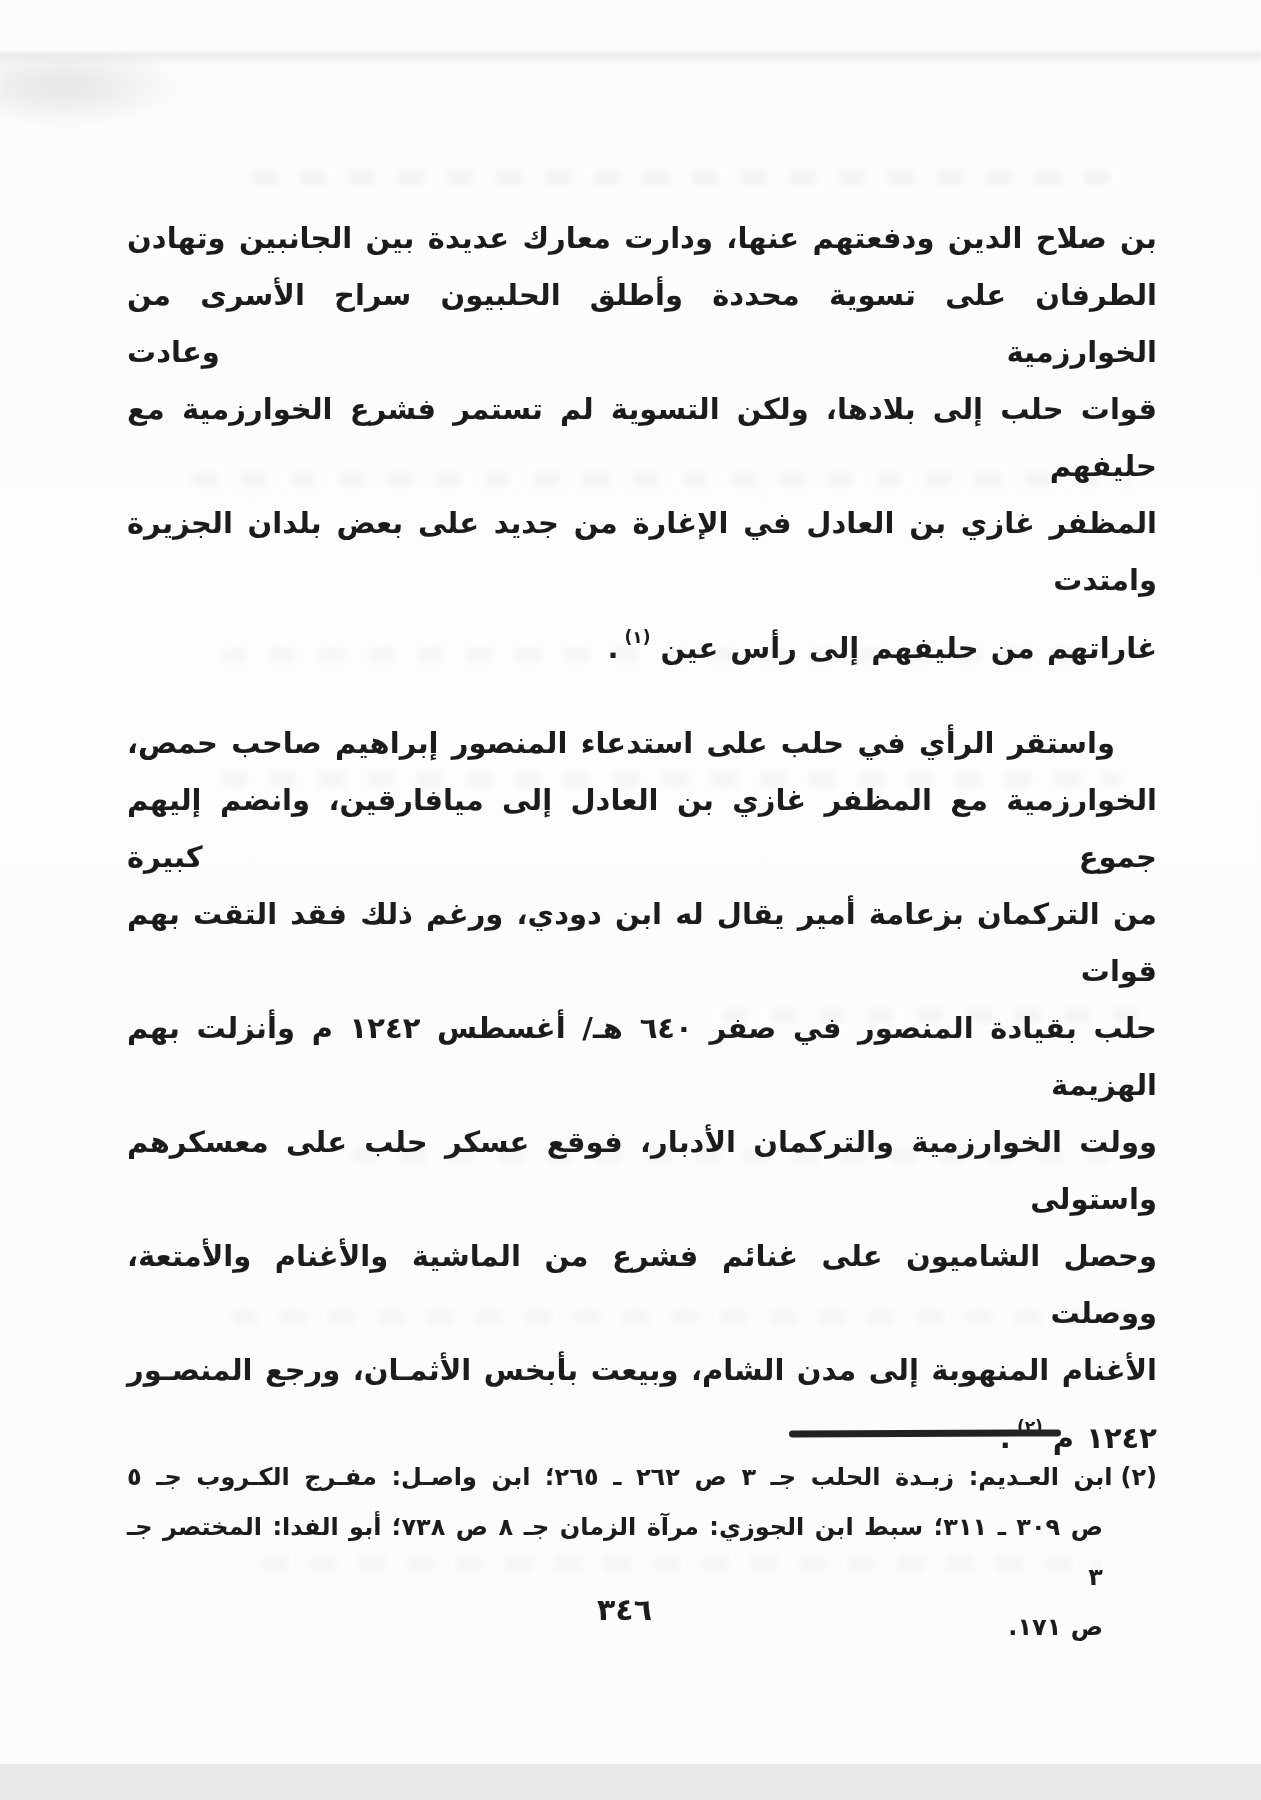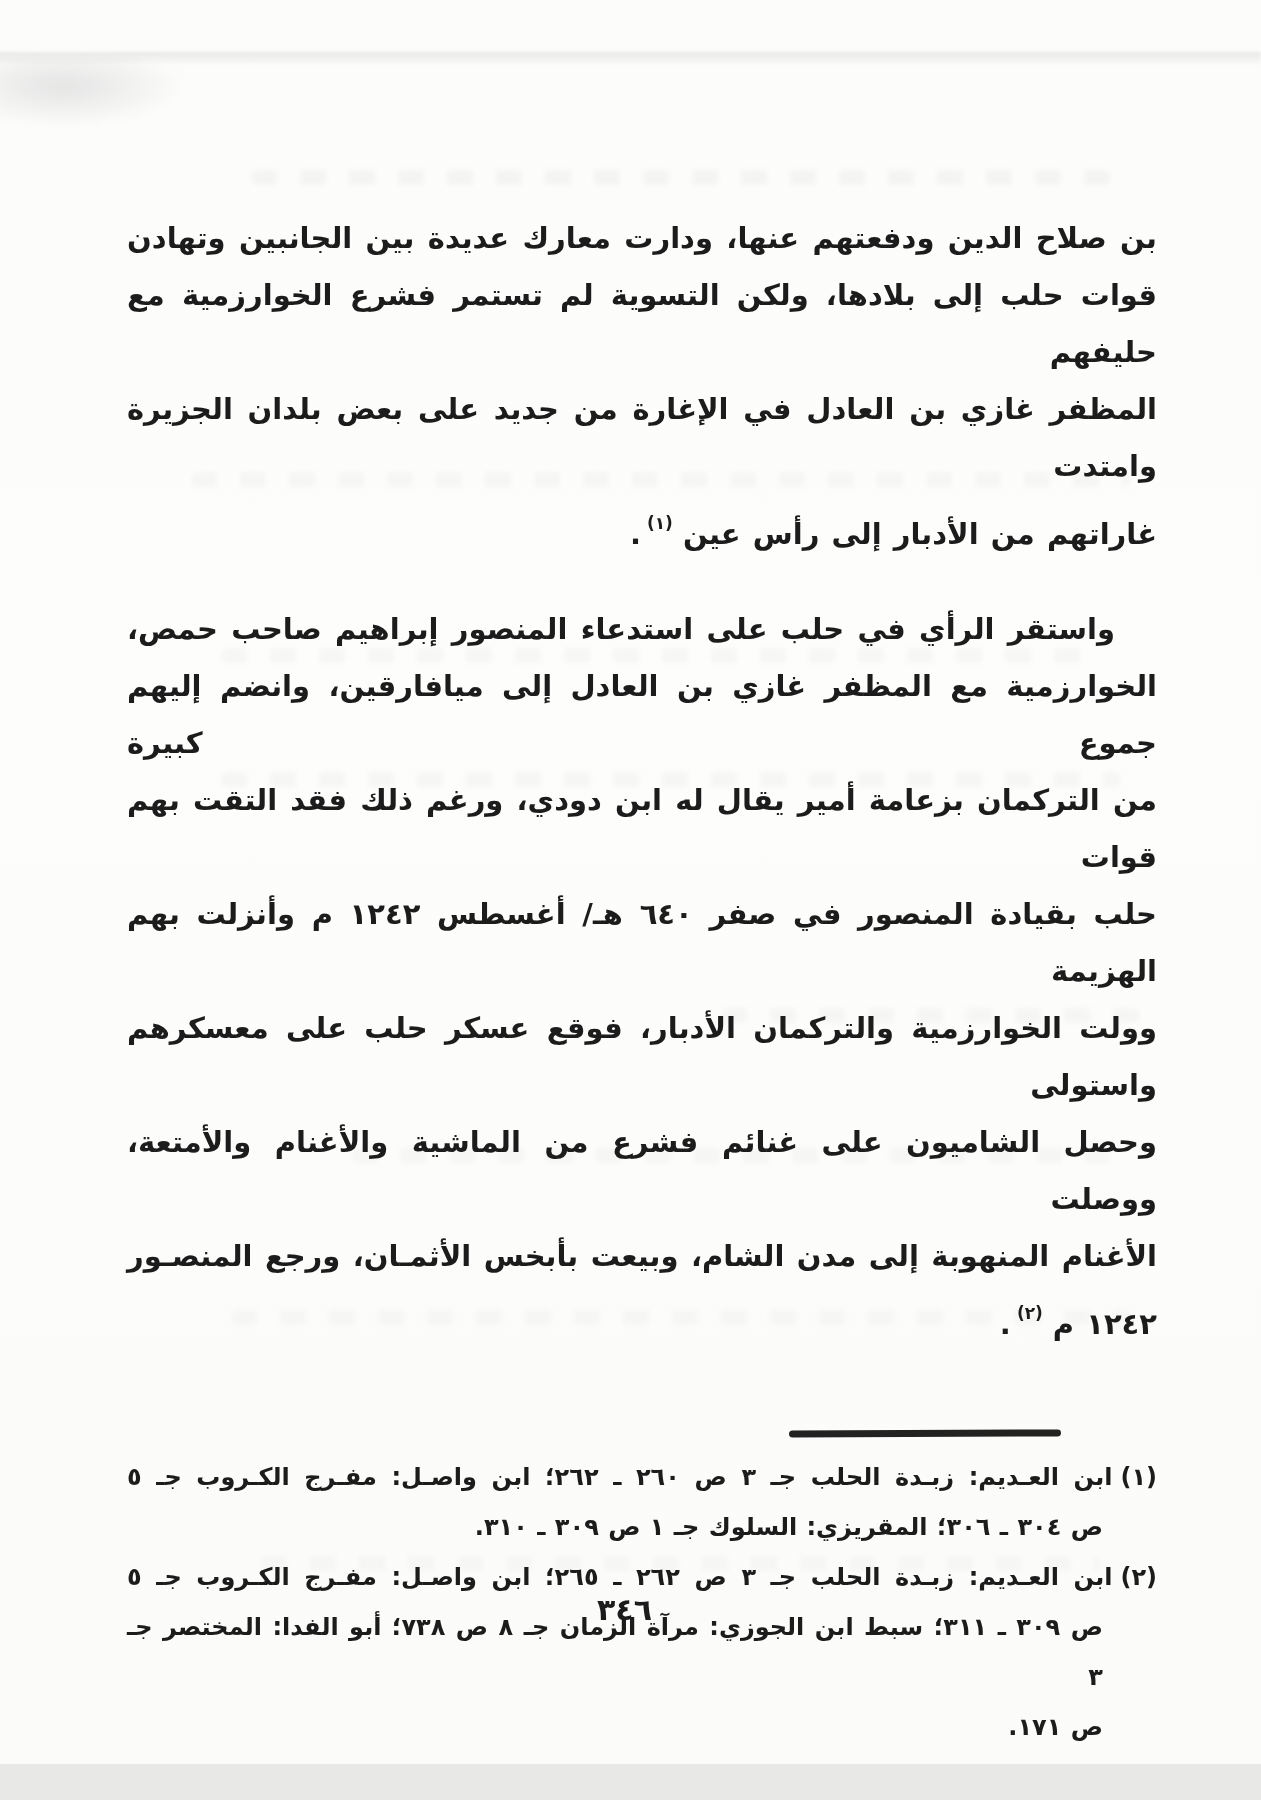--- a/index.html
+++ b/index.html
@@ -79,46 +79,43 @@
   <div class="ghost" style="top:772px; right:140px; width:900px; opacity:.3;"></div>
   <div class="ghost" style="top:1008px; right:120px; width:420px; opacity:.3;"></div>
   <div class="ghost" style="top:1148px; right:150px; width:760px; opacity:.28;"></div>
   <div class="ghost" style="top:1310px; right:130px; width:900px; opacity:.26;"></div>
   <div class="ghost" style="top:1556px; right:160px; width:840px; opacity:.24;"></div>
 
   <main class="text-block">
 
     <div class="para">
       <div class="line">بن صلاح الدين ودفعتهم عنها، ودارت معارك عديدة بين الجانبين وتهادن</div>
+      <div class="line">الطرفان على تسوية محددة وأطلق الحلبيون سراح الأسرى من الخوارزمية وعادت</div>
       <div class="line">قوات حلب إلى بلادها، ولكن التسوية لم تستمر فشرع الخوارزمية مع حليفهم</div>
       <div class="line">المظفر غازي بن العادل في الإغارة من جديد على بعض بلدان الجزيرة وامتدت</div>
-      <div class="line lastline"><span>غاراتهم من الأدبار إلى رأس عين</span><sup class="fn-ref">(١)</sup><span class="tail">.</span></div>
+      <div class="line lastline"><span>غاراتهم من حليفهم إلى رأس عين</span><sup class="fn-ref">(١)</sup><span class="tail">.</span></div>
     </div>
 
     <div class="para">
       <div class="line indent">واستقر الرأي في حلب على استدعاء المنصور إبراهيم صاحب حمص،</div>
       <div class="line">الخوارزمية مع المظفر غازي بن العادل إلى ميافارقين، وانضم إليهم جموع كبيرة</div>
       <div class="line">من التركمان بزعامة أمير يقال له ابن دودي، ورغم ذلك فقد التقت بهم قوات</div>
       <div class="line">حلب بقيادة المنصور في صفر ٦٤٠ هـ/ أغسطس ١٢٤٢ م وأنزلت بهم الهزيمة</div>
       <div class="line">وولت الخوارزمية والتركمان الأدبار، فوقع عسكر حلب على معسكرهم واستولى</div>
       <div class="line">وحصل الشاميون على غنائم فشرع من الماشية والأغنام والأمتعة، ووصلت</div>
       <div class="line">الأغنام المنهوبة إلى مدن الشام، وبيعت بأبخس الأثمـان، ورجع المنصـور</div>
       <div class="line lastline"><span>١٢٤٢ م</span><sup class="fn-ref">(٢)</sup><span class="tail">.</span></div>
     </div>
 
   </main>
 
   <div class="fn-rule"></div>
 
   <section class="footnotes">
     <div>
-      <div class="fn-line"><span class="fn-num">(١)</span><span>ابن العـديم: زبـدة الحلب جـ ٣ ص ٢٦٠ ـ ٢٦٢؛ ابن واصـل: مفـرج الكـروب جـ ٥</span></div>
-      <div class="fn-line cont endline">ص ٣٠٤ ـ ٣٠٦؛ المقريزي: السلوك جـ ١ ص ٣٠٩ ـ ٣١٠.</div>
-    </div>
-    <div>
       <div class="fn-line"><span class="fn-num">(٢)</span><span>ابن العـديم: زبـدة الحلب جـ ٣ ص ٢٦٢ ـ ٢٦٥؛ ابن واصـل: مفـرج الكـروب جـ ٥</span></div>
       <div class="fn-line cont">ص ٣٠٩ ـ ٣١١؛ سبط ابن الجوزي: مرآة الزمان جـ ٨ ص ٧٣٨؛ أبو الفدا: المختصر جـ ٣</div>
       <div class="fn-line cont endline">ص ١٧١.</div>
     </div>
   </section>
 
   <div class="page-num">٣٤٦</div>
 
 </div>
 

